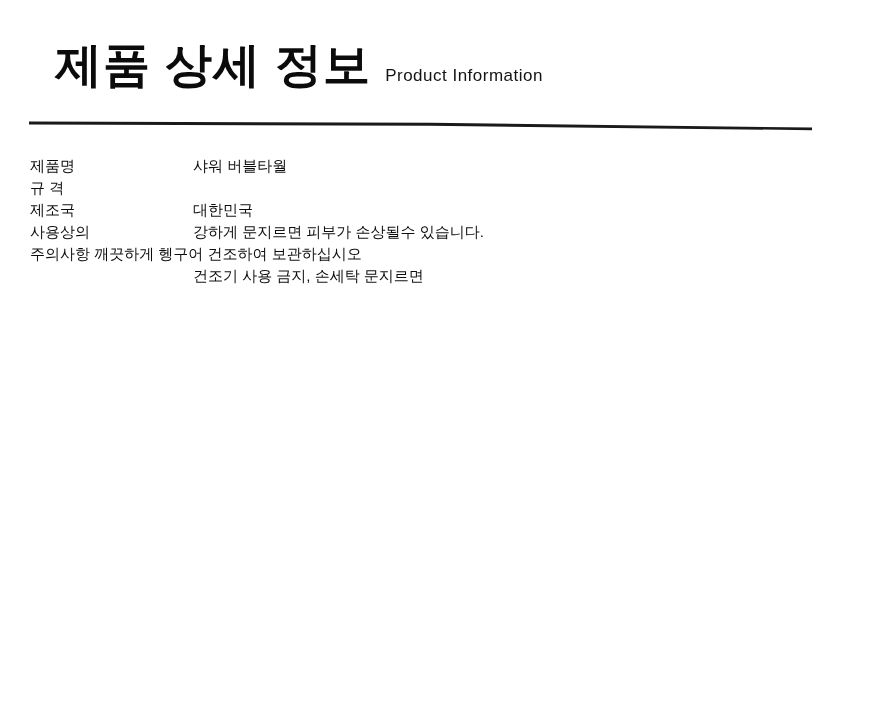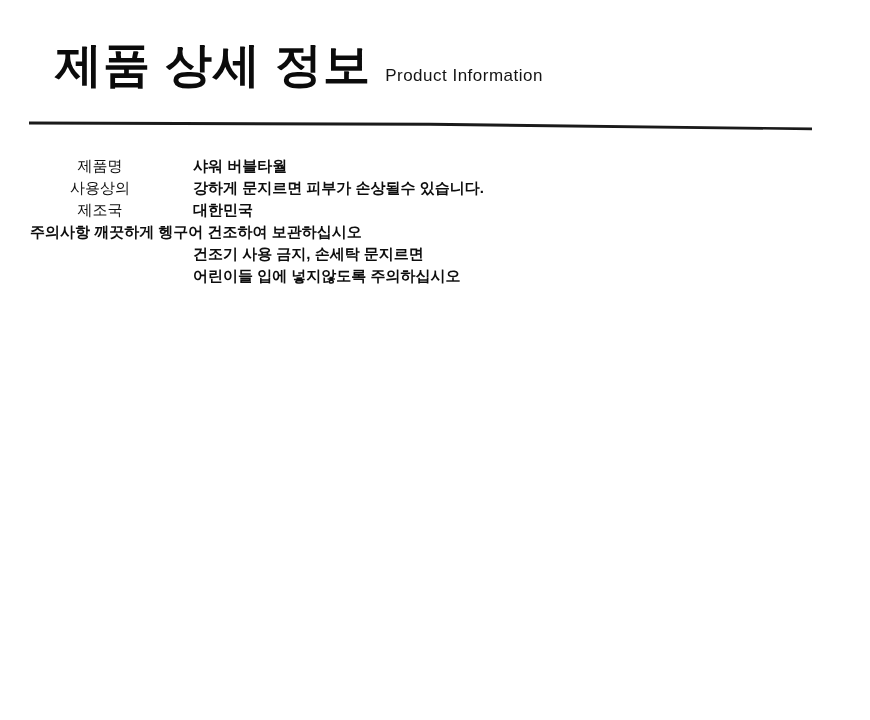--- a/index.html
+++ b/index.html
@@ -51,28 +51,28 @@
     top: 155px;
     font-size: 15px;
     line-height: 22px;
   }
   .info-row {
     display: grid;
     grid-template-columns: 140px 1fr;
     column-gap: 23px;
   }
   .info-label {
-    text-align: center;
+    text-align: left;
     font-weight: 500;
     color: #0d0d0d;
     white-space: nowrap;
   }
   .info-value {
     text-align: left;
-    font-weight: 700;
+    font-weight: 400;
     color: #0d0d0d;
     white-space: nowrap;
   }
 </style>
 </head>
 <body>
 
 <div class="page">
 
   <div class="header">
@@ -83,35 +83,32 @@
   <svg class="divider-svg" viewBox="0 0 870 720" xmlns="http://www.w3.org/2000/svg">
     <polygon points="29,121.5 430,122.8 812,127.5 812,130.2 430,125.8 29,124.5" fill="#1a1a1a"></polygon>
   </svg>
 
   <div class="info-table">
     <div class="info-row">
       <span class="info-label">제품명</span>
       <span class="info-value">샤워 버블타월</span>
     </div>
     <div class="info-row">
+      <span class="info-label">규 격</span>
+    </div>
+    <div class="info-row">
+      <span class="info-label">제조국</span>
+      <span class="info-value">대한민국</span>
     </div>
     <div class="info-row">
       <span class="info-label">사용상의</span>
       <span class="info-value">강하게 문지르면 피부가 손상될수 있습니다.</span>
-    </div>
-    <div class="info-row">
-      <span class="info-label">제조국</span>
-      <span class="info-value">대한민국</span>
     </div>
     <div class="info-row">
       <span class="info-value">주의사항 깨끗하게 헹구어 건조하여 보관하십시오</span>
     </div>
     <div class="info-row">
       <span class="info-label"></span>
       <span class="info-value">건조기 사용 금지, 손세탁 문지르면</span>
     </div>
-    <div class="info-row">
-      <span class="info-label"></span>
-      <span class="info-value">어린이들 입에 넣지않도록 주의하십시오</span>
-    </div>
   </div>
 
 </div>
 
 </body></html>

